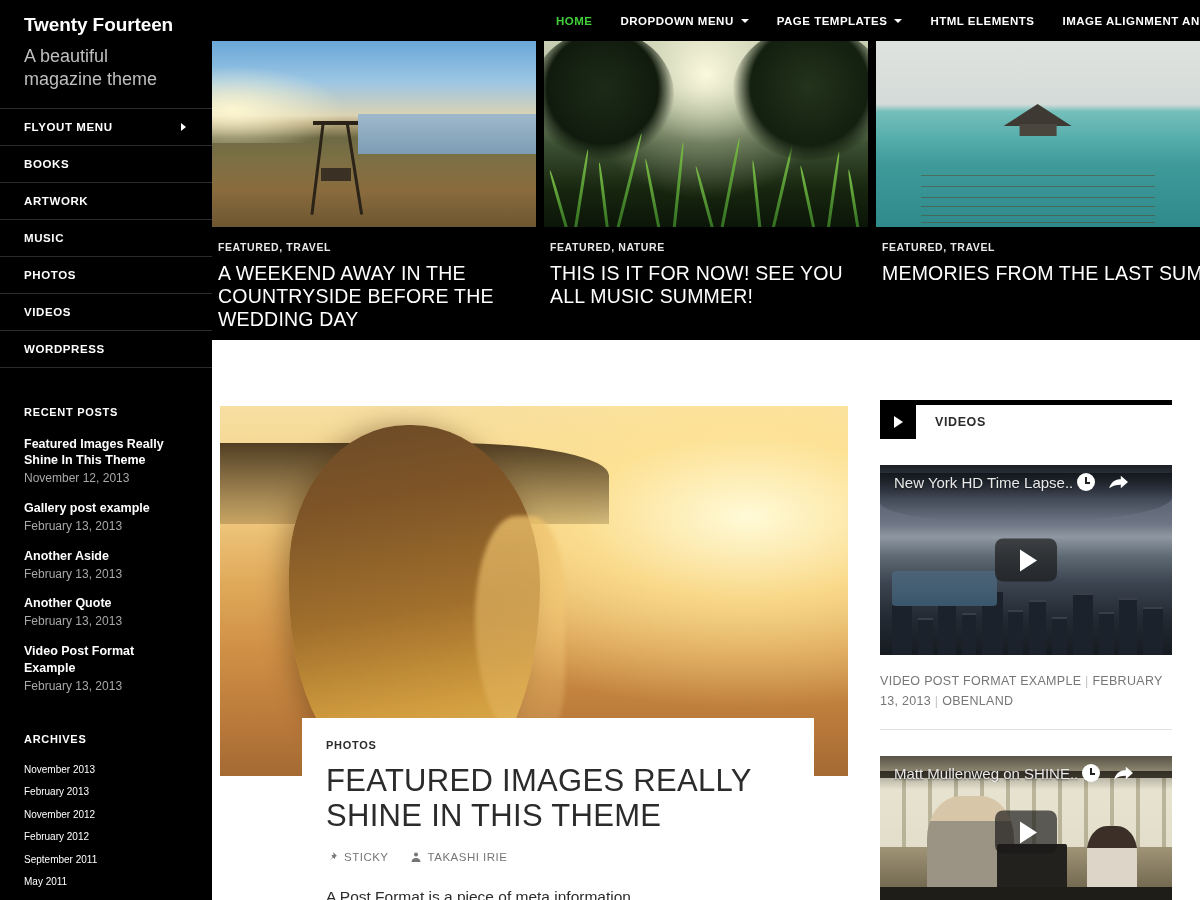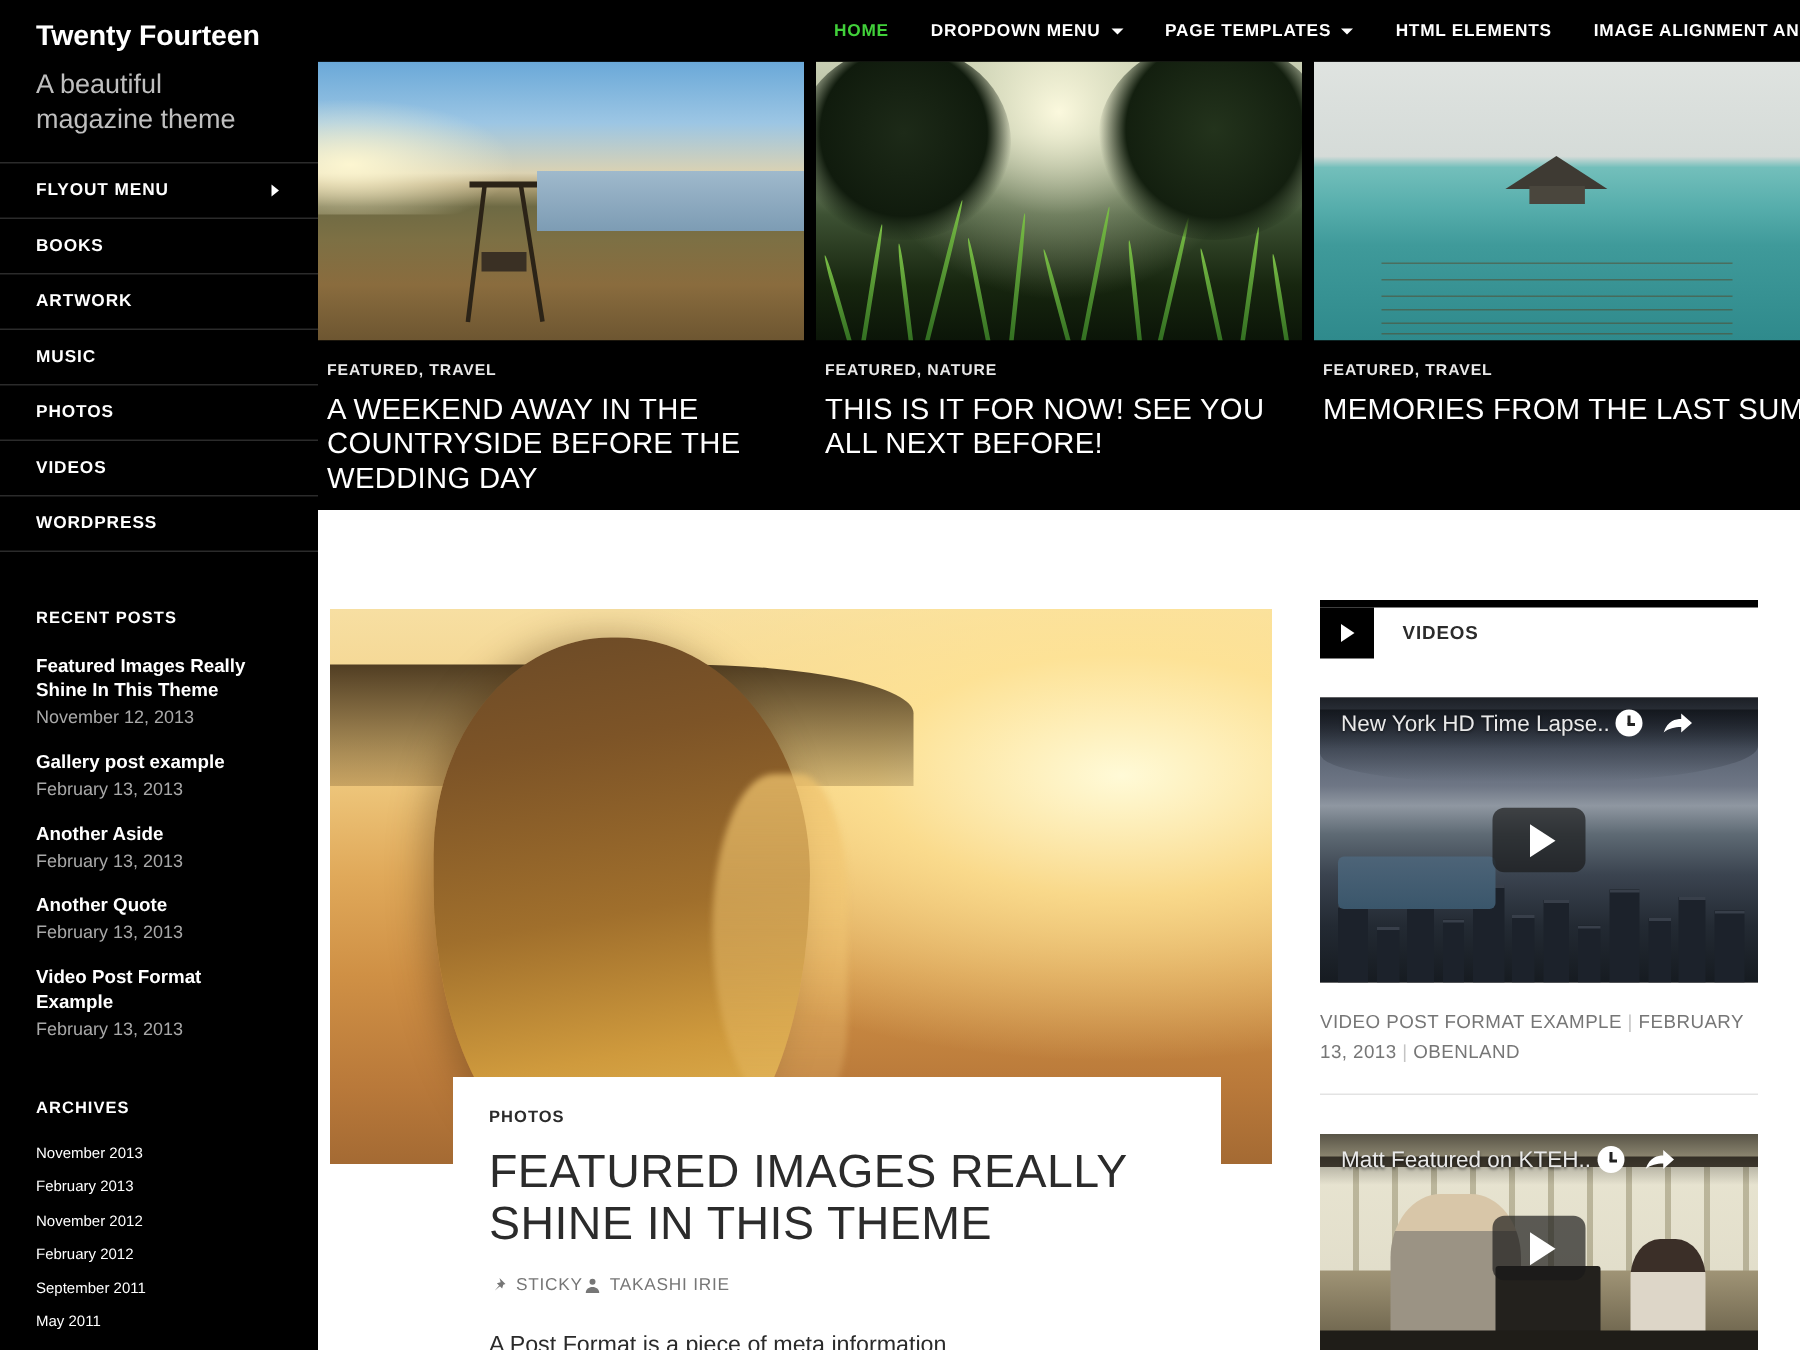--- a/index.html
+++ b/index.html
@@ -97,21 +97,21 @@
     background:#fff; padding:21px 24px 0 24px;
   }
   .post-cat {
     font-size:11px; font-weight:bold; letter-spacing:0.7px; color:#2b2b2b;
   }
   .post-title {
     font-size:31px; font-weight:300; color:#2b2b2b; line-height:1.14;
     letter-spacing:0.3px; margin-top:12px; cursor:pointer;
   }
   .post-meta {
-    display:flex; align-items:center; margin-top:17px;
+    display:flex; align-items:center; gap:21px; margin-top:17px;
     font-size:11.5px; letter-spacing:0.5px; color:#767676;
   }
   .post-meta span { display:flex; align-items:center; gap:6px; }
   .post-body {
     font-size:15.5px; color:#2b2b2b; line-height:1.6;
     margin-top:22px; overflow:hidden; height:20px;
   }
 
   
   .right-col { position:absolute; left:668px; top:0; width:320px; padding-top:60px; }
@@ -456,21 +456,21 @@
             <i style="left:57%; height:82%; transform:rotate(11deg)"></i>
             <i style="left:65%; height:62%; transform:rotate(-6deg)"></i>
             <i style="left:73%; height:76%; transform:rotate(13deg)"></i>
             <i style="left:81%; height:58%; transform:rotate(-12deg)"></i>
             <i style="left:89%; height:70%; transform:rotate(8deg)"></i>
             <i style="left:95%; height:54%; transform:rotate(-9deg)"></i>
           </div>
         </div>
       </div>
       <div class="feat-cats">FEATURED, NATURE</div>
-      <div class="feat-title">THIS IS IT FOR NOW! SEE YOU ALL NEXT BEFORE!</div>
+      <div class="feat-title">THIS IS IT FOR NOW! SEE YOU ALL MUSIC SUMMER!</div>
     </div>
 
     <div class="feat">
       <div class="feat-img">
         <div class="ph ph-pier">
           <div class="pier-hut">
               <i></i>
               <i></i>
             </div>
           <div class="pier-deck"></div>
@@ -578,21 +578,21 @@
         <div class="video-frame short">
           <div class="ph ph-office">
             <div class="office-win"></div>
             <div class="office-beam"></div>
             <div class="office-man"></div>
             <div class="office-woman"></div>
             <div class="office-laptop"></div>
             <div class="office-desk"></div>
           </div>
           <div class="yt-bar">
-            <div class="yt-title">Matt Featured on KTEH..</div>
+            <div class="yt-title">Matt Mullenweg on SHINE..</div>
             <div class="yt-icons">
               <span class="yt-clock"></span>
               <svg width="22" height="18" viewBox="0 0 24 20">
                 <path d="M1 17c3-9 9-10 13-10V3l8 7-8 7v-4c-5 0-9 1-13 4z" fill="#fff"></path>
               </svg>
             </div>
           </div>
           <div class="yt-play">
             <span class="yt-play-tri"></span>
           </div>

